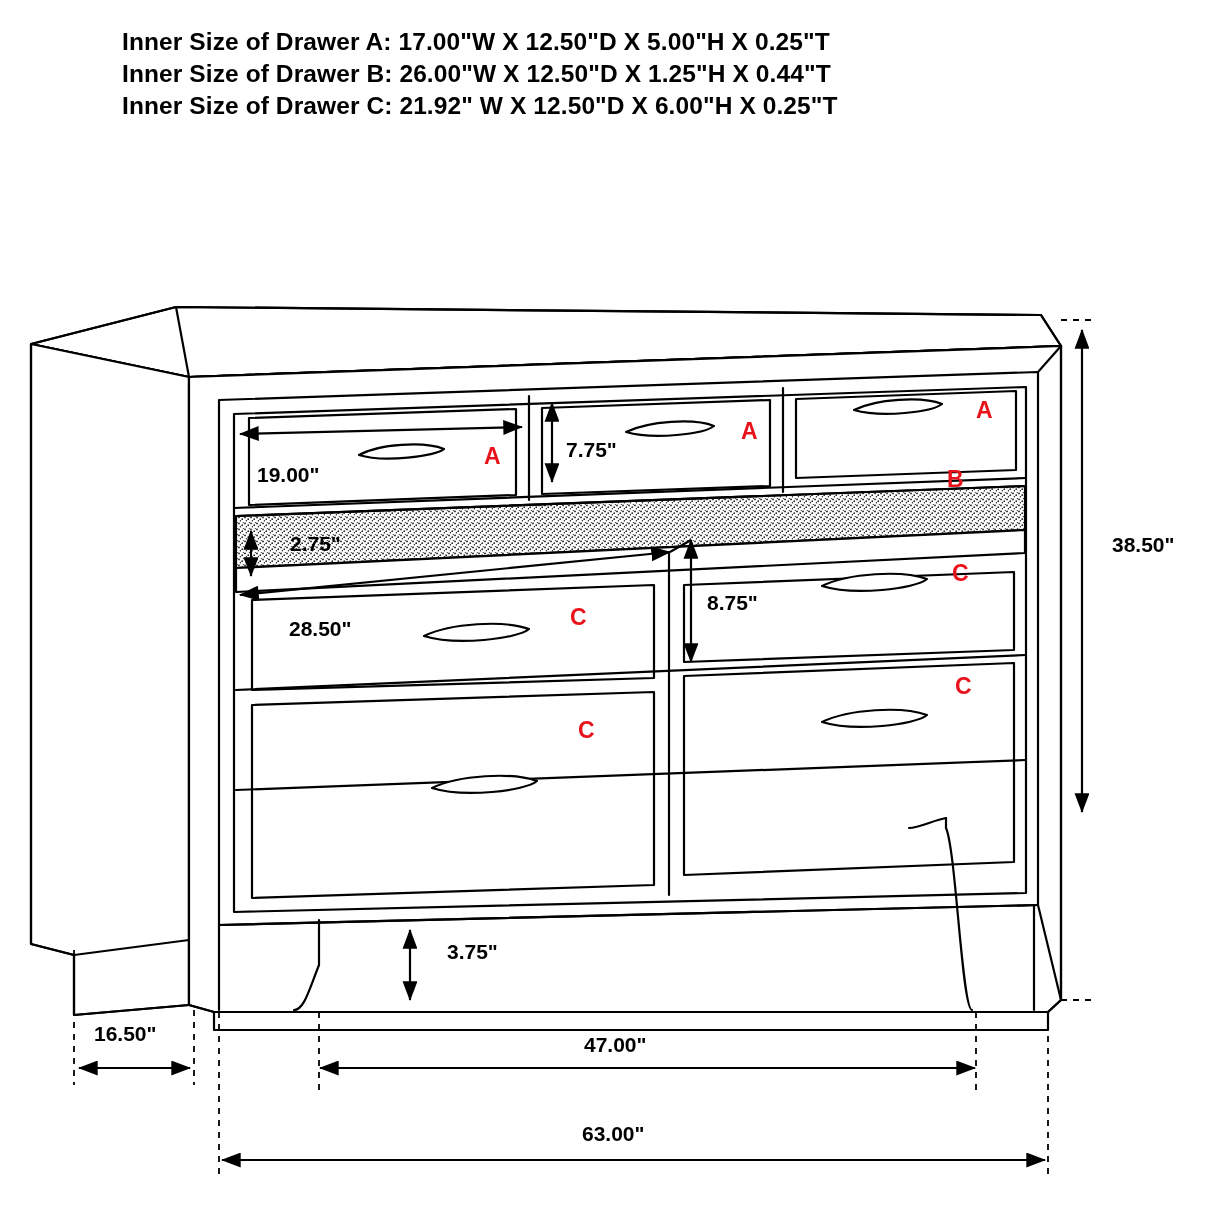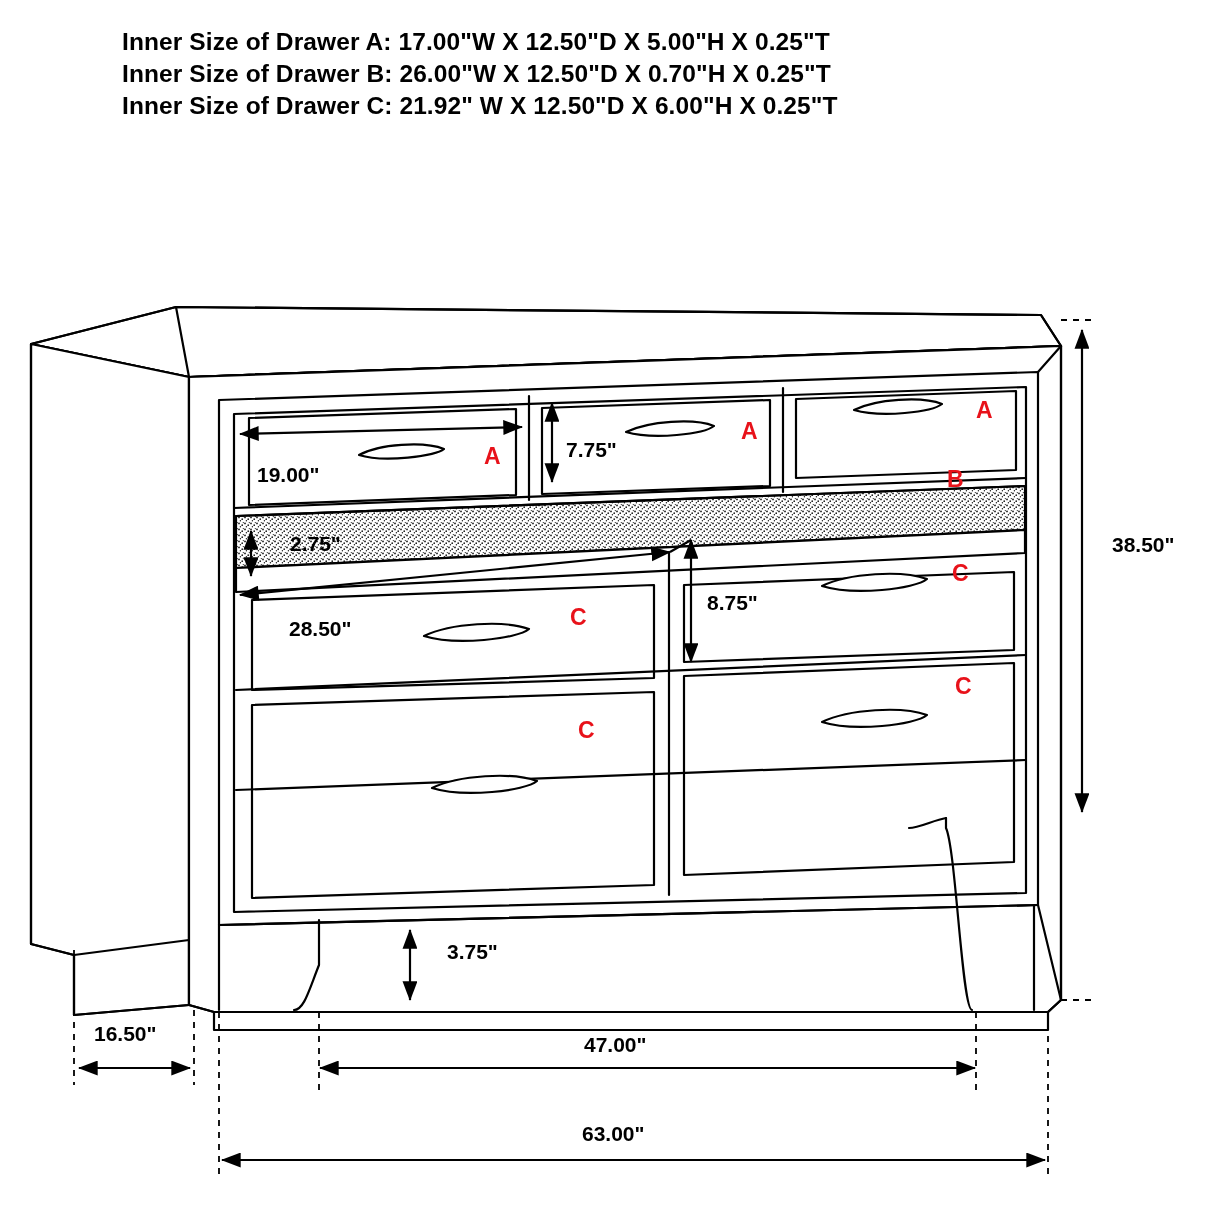--- a/index.html
+++ b/index.html
@@ -56,21 +56,21 @@
     white-space: nowrap;
   }
 </style>
 </head>
 <body>
 
 <div id="root">
 
   <div class="spec-block">
     <div class="spec-line">Inner Size of Drawer A: 17.00"W X 12.50"D X 5.00"H X 0.25"T</div>
-    <div class="spec-line">Inner Size of Drawer B: 26.00"W X 12.50"D X 0.70"H X 0.25"T</div>
+    <div class="spec-line">Inner Size of Drawer B: 26.00"W X 12.50"D X 1.25"H X 0.44"T</div>
     <div class="spec-line">Inner Size of Drawer C: 21.92" W X 12.50"D X 6.00"H X 0.25"T</div>
   </div>
 
   <svg class="diagram" viewBox="0 0 1214 1214">
     <defs>
       <marker id="arrowEnd" markerWidth="10" markerHeight="10" refX="8.5" refY="3.4" orient="auto" markerUnits="strokeWidth">
         <path d="M0,0 L9,3.4 L0,6.8 z" fill="#000"></path>
       </marker>
       <marker id="arrowStart" markerWidth="10" markerHeight="10" refX="0.5" refY="3.4" orient="auto" markerUnits="strokeWidth">
         <path d="M9,0 L0,3.4 L9,6.8 z" fill="#000"></path>

